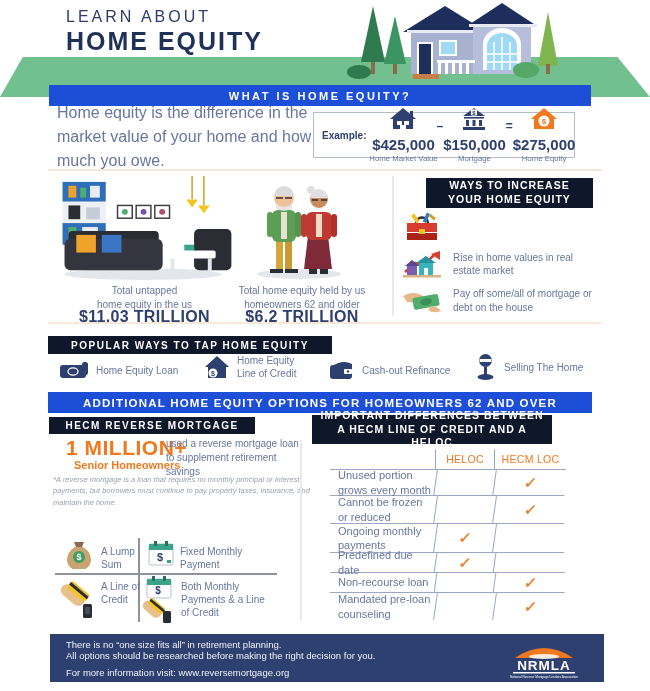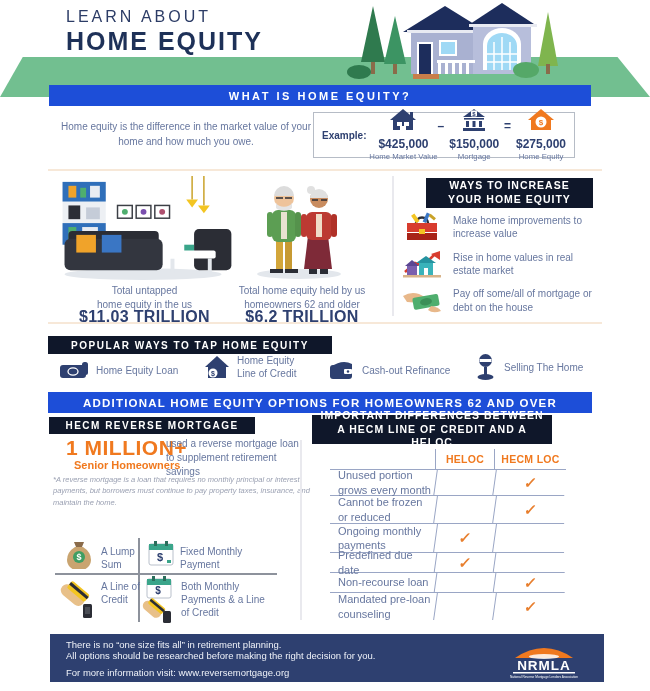--- a/index.html
+++ b/index.html
@@ -15,41 +15,41 @@
                align-items:center;justify-content:center;text-align:center;}
   .orange-banner{background:#0f172a;color:#ffffff;font-weight:bold;display:flex;
                align-items:center;justify-content:center;text-align:center;line-height:1.3;}
   .body-text{color:#67779f;}
   .navy-text{color:#2e4070;}
   .orange-text{color:#f0791f;}
   
   .example-box{left:313px;top:112px;width:262px;height:46px;border:1.5px solid #b6bcc6;
                background:#fff;display:flex;align-items:center;padding:0 4px 0 8px;box-sizing:border-box;}
   .ex-group{display:flex;flex-direction:column;align-items:center;width:66px;}
-  .ex-val{font-size:12px;font-weight:bold;color:#2e4070;margin-top:6px;}
+  .ex-val{font-size:15px;font-weight:bold;color:#2e4070;margin-top:6px;}
   .ex-cap{font-size:7.8px;color:#67779f;margin-top:1px;white-space:nowrap;}
   .ex-op{font-size:12px;font-weight:bold;color:#2e4070;margin-top:-18px;width:10px;text-align:center;}
   .soft-line{height:2px;background:#f7e8d8;}
   .vline{background:#e9e9ee;}
   .stat-cap{font-size:10px;color:#67779f;text-align:center;line-height:1.35;}
   .stat-val{font-size:16px;font-weight:800;color:#2e4070;text-align:center;letter-spacing:0.3px;}
   .wti-item{display:flex;align-items:center;gap:9px;}
   .wti-icon{width:44px;display:flex;justify-content:center;flex-shrink:0;}
   .wti-text{font-size:10px;color:#67779f;line-height:1.35;width:140px;}
   .pw-group{display:flex;align-items:center;gap:8px;height:28px;}
   .pw-label{font-size:10px;color:#67779f;line-height:1.3;}
   .grid-label{font-size:10px;color:#67779f;line-height:1.3;}
   .grid-line{background:#8d929c;}
   
   .cmp-table{left:330px;top:449px;width:236px;display:grid;
              grid-template-columns:105px 59px 72px;
              grid-template-rows:21px 26px 28px 29px 20px 20px 27px;}
   .cmp-cell{border-color:#9aa6c5;border-style:solid;border-width:0;box-sizing:border-box;
             display:flex;align-items:center;}
-  .cmp-head{justify-content:center;color:#f0791f;font-weight:bold;font-size:10.5px;letter-spacing:0.3px;}
+  .cmp-head{justify-content:center;color:#f0791f;font-weight:normal;font-size:10.5px;letter-spacing:0.3px;}
   .cmp-label{padding-left:8px;font-size:11px;color:#67779f;line-height:1.3;}
   .cmp-check{justify-content:center;color:#e87f2e;font-weight:bold;font-size:15px;
              transform:skewX(-8deg);}
   .bl{border-left-width:1.5px;}
   .bb{border-bottom-width:1.5px;}
   .footer-box{left:50px;top:634px;width:554px;height:48px;background:#2e4070;}
   .footer-text{font-size:9.5px;color:#eef1f8;}
   .disclaimer{font-size:7.5px;font-style:italic;color:#9aa0b2;line-height:1.5;}
 </style>
 </head>
@@ -90,21 +90,21 @@
       <rect x="114" y="63" width="3" height="11" fill="#ffffff"></rect>
     <rect x="121" y="63" width="3" height="11" fill="#ffffff"></rect>
     <rect x="68" y="74" width="26" height="5" fill="#c77d4a"></rect>
     <polygon points="203,12 213,66 193,66" fill="#7fb54e"></polygon>
     <rect x="201" y="64" width="4" height="10" fill="#8a6b4a"></rect>
     <ellipse cx="181" cy="70" rx="13" ry="8" fill="#55a868"></ellipse>
   </svg>
 
   <div class="abs navy-banner" style="left:49px;top:85px;width:542px;height:21px;font-size:11px;letter-spacing:2.5px;">WHAT IS HOME EQUITY?</div>
 
-  <div class="abs body-text" style="left:57px;top:119px;width:258px;font-size:10px;line-height:1.5;text-align:center;">Home equity is the difference in the market value of your home and how much you owe.</div>
+  <div class="abs body-text" style="left:57px;top:101px;width:258px;font-size:16px;line-height:1.5;">Home equity is the difference in the market value of your home and how much you owe.</div>
 
   <div class="abs example-box">
     <div style="font-size:10px;font-weight:bold;margin-right:4px;" class="navy-text">Example:</div>
     <div class="ex-group">
       <svg width="26" height="22" viewBox="0 0 26 22">
         <rect x="20" y="3" width="3" height="7" fill="#2e4070"></rect>
         <polygon points="13,0 26,11 0,11" fill="#2e4070"></polygon>
         <rect x="3" y="11" width="20" height="10" fill="#2e4070"></rect>
         <rect x="7" y="13" width="5" height="4" fill="#ffffff"></rect>
         <rect x="14" y="13" width="5" height="4" fill="#ffffff"></rect>
@@ -221,21 +221,20 @@
       <svg width="34" height="30" viewBox="0 0 34 30">
         <path d="M11 11 a6 5.5 0 0 1 12 0" fill="none" stroke="#2b2d35" stroke-width="2.5"></path>
         <rect x="8" y="2" width="4" height="9" fill="#f3c522" transform="rotate(-35 10 6)"></rect>
         <rect x="20" y="1" width="3.5" height="10" fill="#3a76c4" transform="rotate(25 22 5)"></rect>
         <rect x="24" y="4" width="7" height="3" fill="#c9a227" transform="rotate(40 28 5)"></rect>
         <rect x="2" y="11" width="30" height="9" fill="#d83c2e"></rect>
         <rect x="2" y="21" width="30" height="7" fill="#a82318"></rect>
         <rect x="14" y="17" width="6" height="5" fill="#f3c522"></rect>
       </svg>
     </span>
-    <span class="wti-text">Make home improvements to increase value</span>
   </div>
 
   <div class="abs wti-item" style="left:400px;top:250px;">
     <span class="wti-icon">
       <svg width="38" height="28" viewBox="0 0 38 28">
         <polyline points="2,22 12,13 20,16 31,5" stroke="#d83c2e" stroke-width="2.5" fill="none"></polyline>
         <polygon points="37,1 37,10 28,4" fill="#d83c2e"></polygon>
         <polygon points="9,10 16,16 2,16" fill="#5b4693"></polygon>
         <rect x="4" y="16" width="10" height="9" fill="#7a5fae"></rect>
         <polygon points="23,6 33,13 13,13" fill="#2593a0"></polygon>

